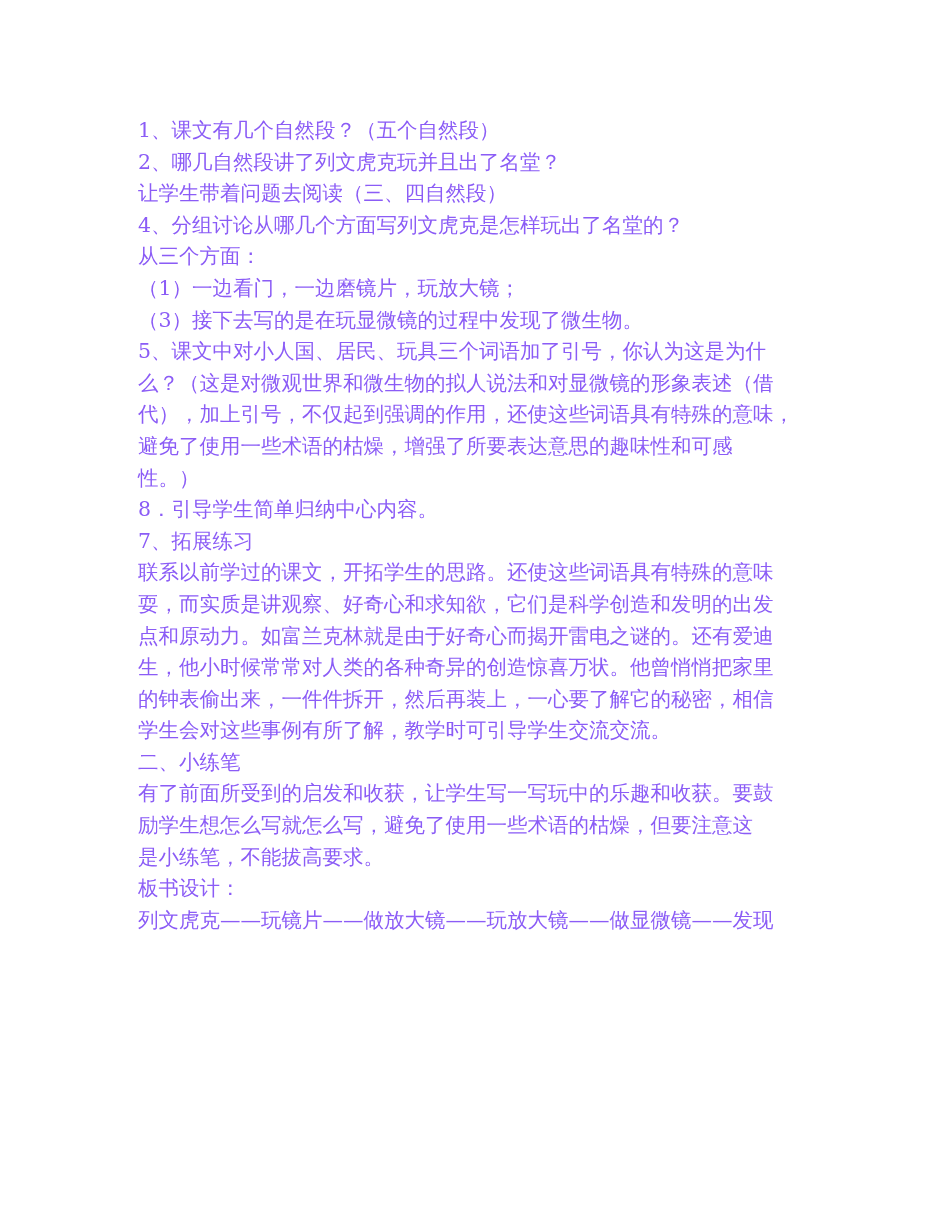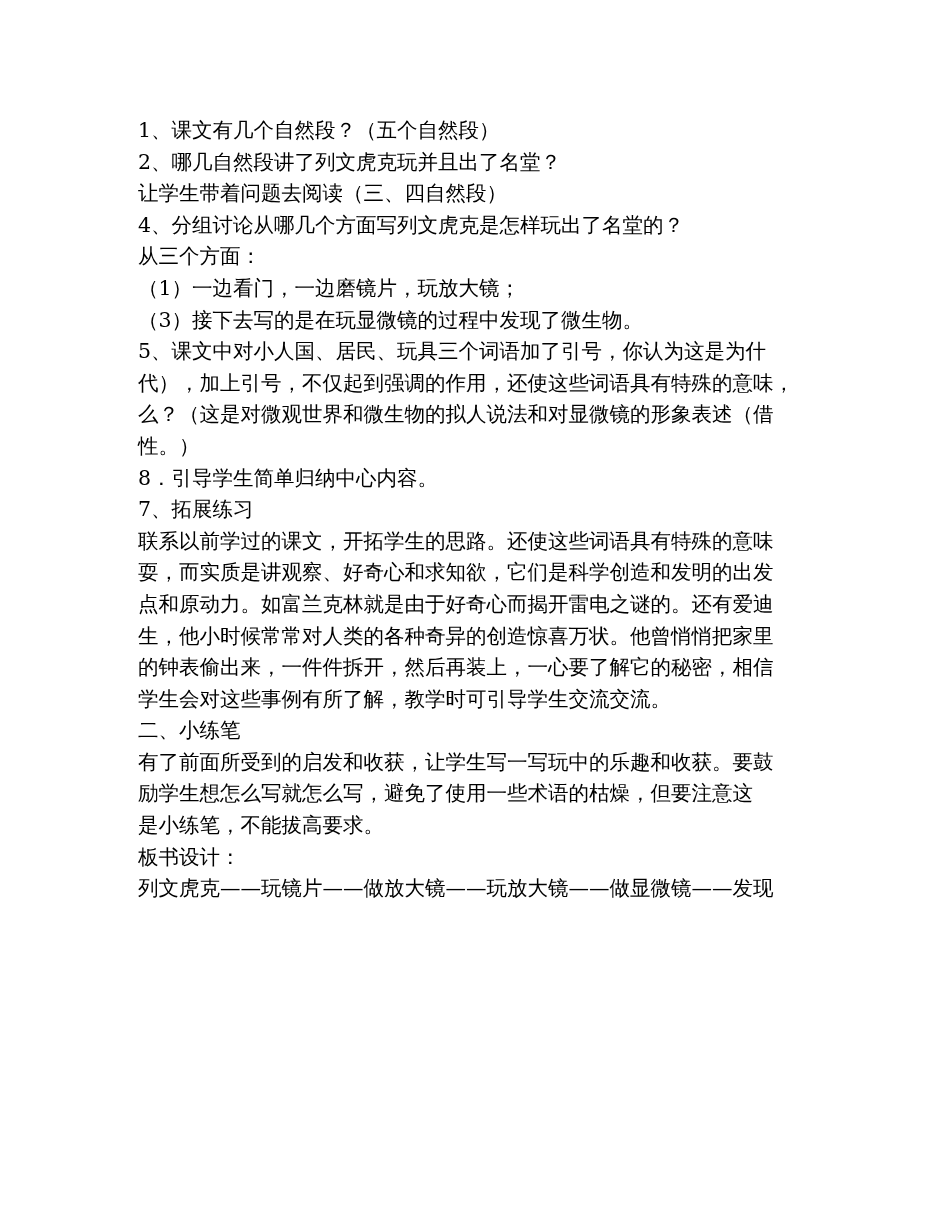--- a/index.html
+++ b/index.html
@@ -14,42 +14,43 @@
       overflow: hidden;
     }
     .page {
       position: absolute;
       left: 138px;
       top: 115px;
       width: 690px;
       font-family: "DejaVu Serif", "Liberation Serif", serif;
       font-size: 20.5px;
       line-height: 31.6px;
-      color: #000000;
+      color: #8b5cf6;
     }
     .line {
       display: block;
       white-space: nowrap;
       height: 31.6px;
     }
   </style>
 </head>
 <body>
 
 <div class="page">
   <span class="line">1、课文有几个自然段？（五个自然段）</span>
   <span class="line">2、哪几自然段讲了列文虎克玩并且出了名堂？</span>
   <span class="line">让学生带着问题去阅读（三、四自然段）</span>
   <span class="line">4、分组讨论从哪几个方面写列文虎克是怎样玩出了名堂的？</span>
   <span class="line">从三个方面：</span>
   <span class="line">（1）一边看门，一边磨镜片，玩放大镜；</span>
   <span class="line">（3）接下去写的是在玩显微镜的过程中发现了微生物。</span>
   <span class="line">5、课文中对小人国、居民、玩具三个词语加了引号，你认为这是为什</span>
+  <span class="line">么？（这是对微观世界和微生物的拟人说法和对显微镜的形象表述（借</span>
   <span class="line">代），加上引号，不仅起到强调的作用，还使这些词语具有特殊的意味，</span>
-  <span class="line">么？（这是对微观世界和微生物的拟人说法和对显微镜的形象表述（借</span>
+  <span class="line">避免了使用一些术语的枯燥，增强了所要表达意思的趣味性和可感</span>
   <span class="line">性。）</span>
   <span class="line">8．引导学生简单归纳中心内容。</span>
   <span class="line">7、拓展练习</span>
   <span class="line">联系以前学过的课文，开拓学生的思路。还使这些词语具有特殊的意味</span>
   <span class="line">耍，而实质是讲观察、好奇心和求知欲，它们是科学创造和发明的出发</span>
   <span class="line">点和原动力。如富兰克林就是由于好奇心而揭开雷电之谜的。还有爱迪</span>
   <span class="line">生，他小时候常常对人类的各种奇异的创造惊喜万状。他曾悄悄把家里</span>
   <span class="line">的钟表偷出来，一件件拆开，然后再装上，一心要了解它的秘密，相信</span>
   <span class="line">学生会对这些事例有所了解，教学时可引导学生交流交流。</span>
   <span class="line">二、小练笔</span>

